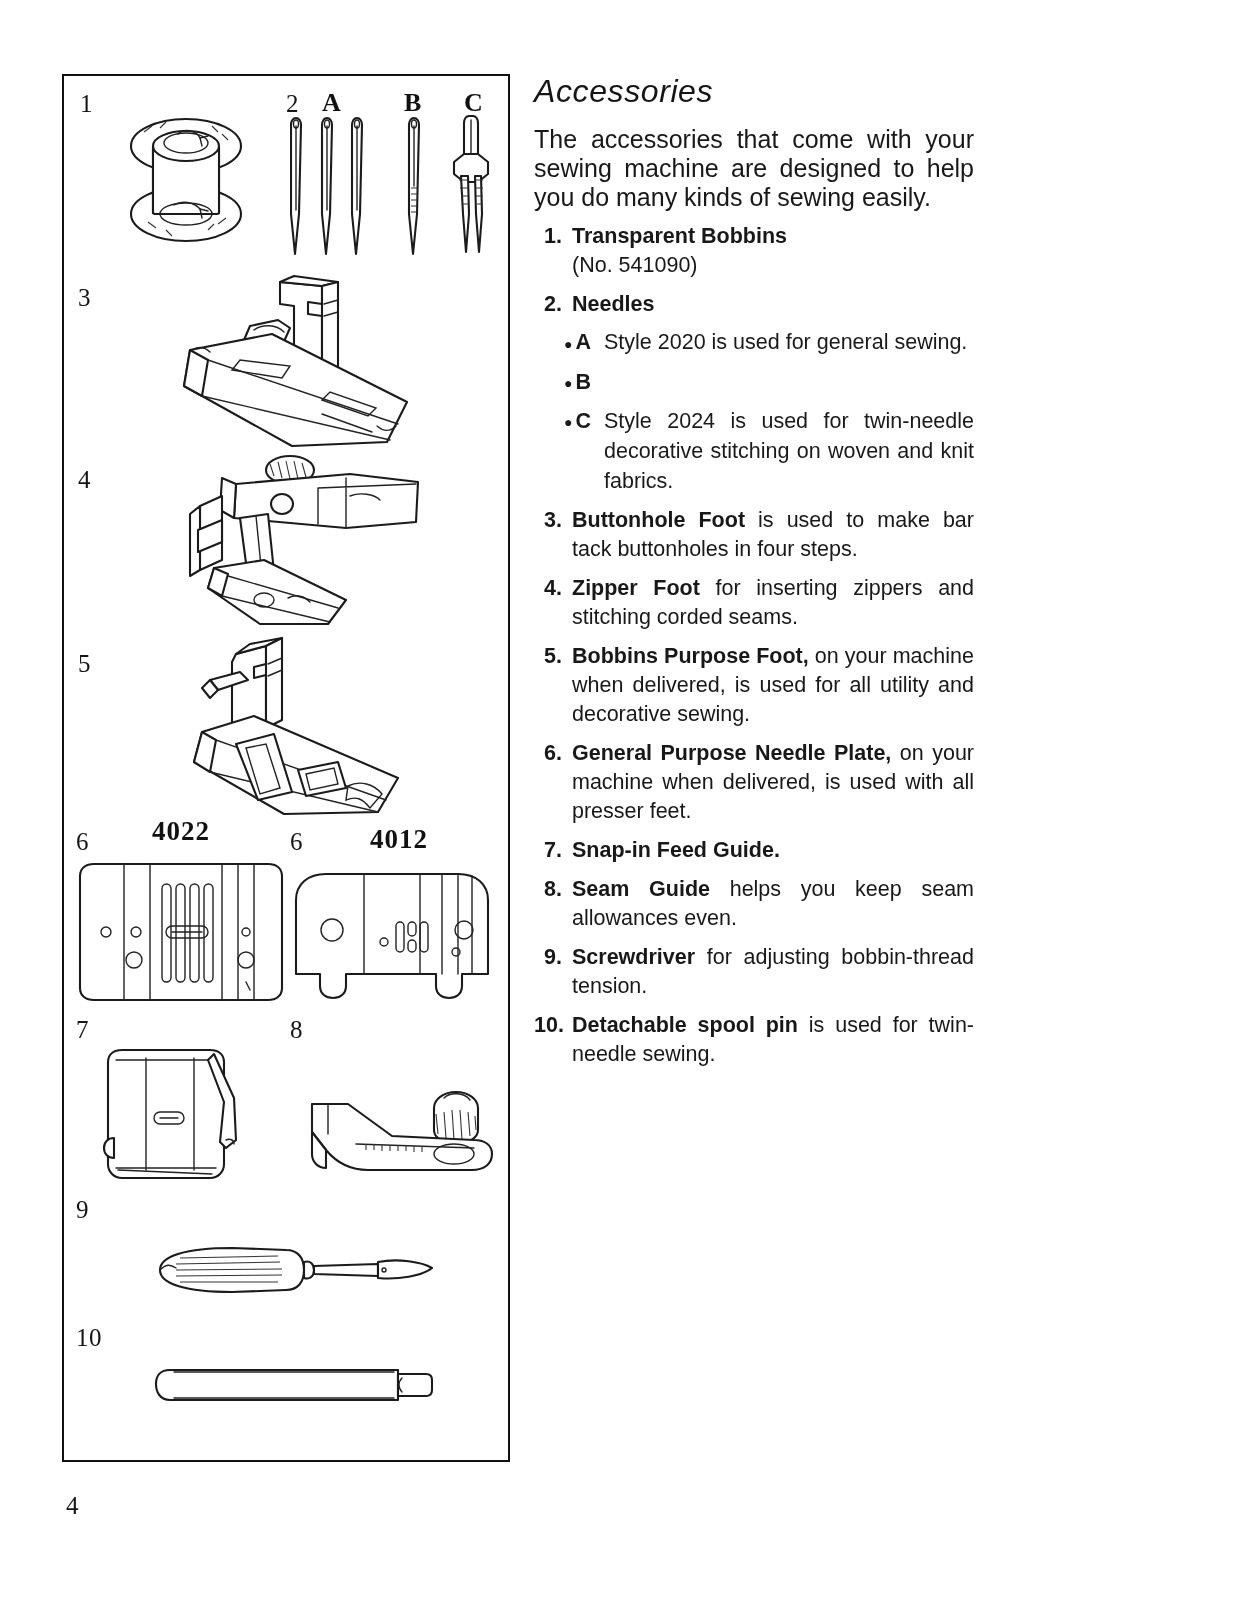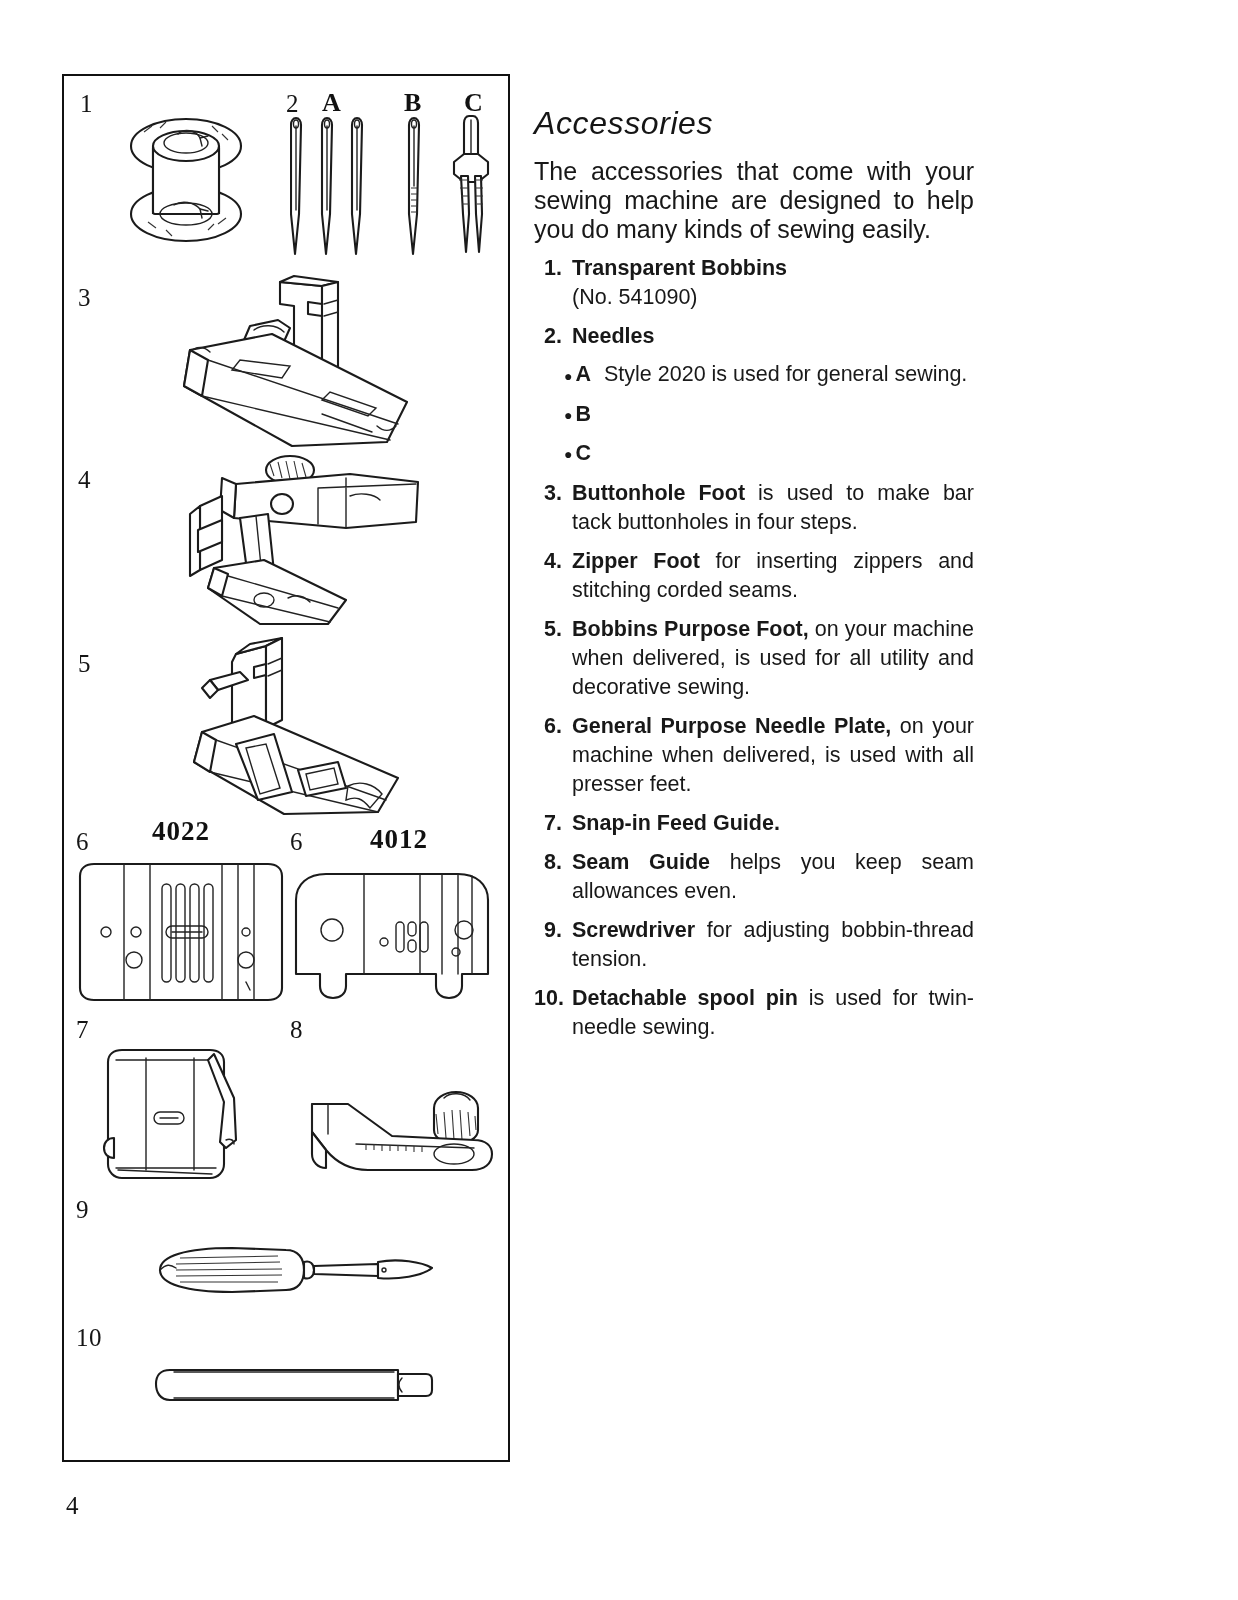--- a/index.html
+++ b/index.html
@@ -53,21 +53,20 @@
     position: absolute;
   }
   .fig svg { display: block; }
 
   
   #text-column {
     position: absolute;
     left: 534px;
     top: 74px;
     width: 440px;
-    margin-top: 32px;
   }
   #accessories-heading {
     font-family: "Liberation Sans", sans-serif;
     font-style: italic;
     font-size: 32px;
     font-weight: 400;
     letter-spacing: 0.6px;
     color: #151515;
     margin: 0 0 16px 0;
     line-height: 1.1;
@@ -415,20 +414,21 @@
   <div class="sub-list">
     <div class="sub-item">
       <span class="bullet-letter"><span class="dot">●</span><span>A</span></span>
       <span class="sub-body">Style 2020 is used for general sewing.</span>
     </div>
     <div class="sub-item">
       <span class="bullet-letter"><span class="dot">●</span><span>B</span></span>
     </div>
     <div class="sub-item">
       <span class="bullet-letter"><span class="dot">●</span><span>C</span></span>
+      <span class="sub-body">Style 2024 is used for twin-needle decorative stitching on woven and knit fabrics.</span>
     </div>
   </div>
 
 
   <div class="num-item">
     <span class="marker">3.</span>
     <span class="body"><b>Buttonhole Foot</b><span> is used to make bar tack buttonholes in four steps.</span></span>
   </div>
 
   <div class="num-item">

